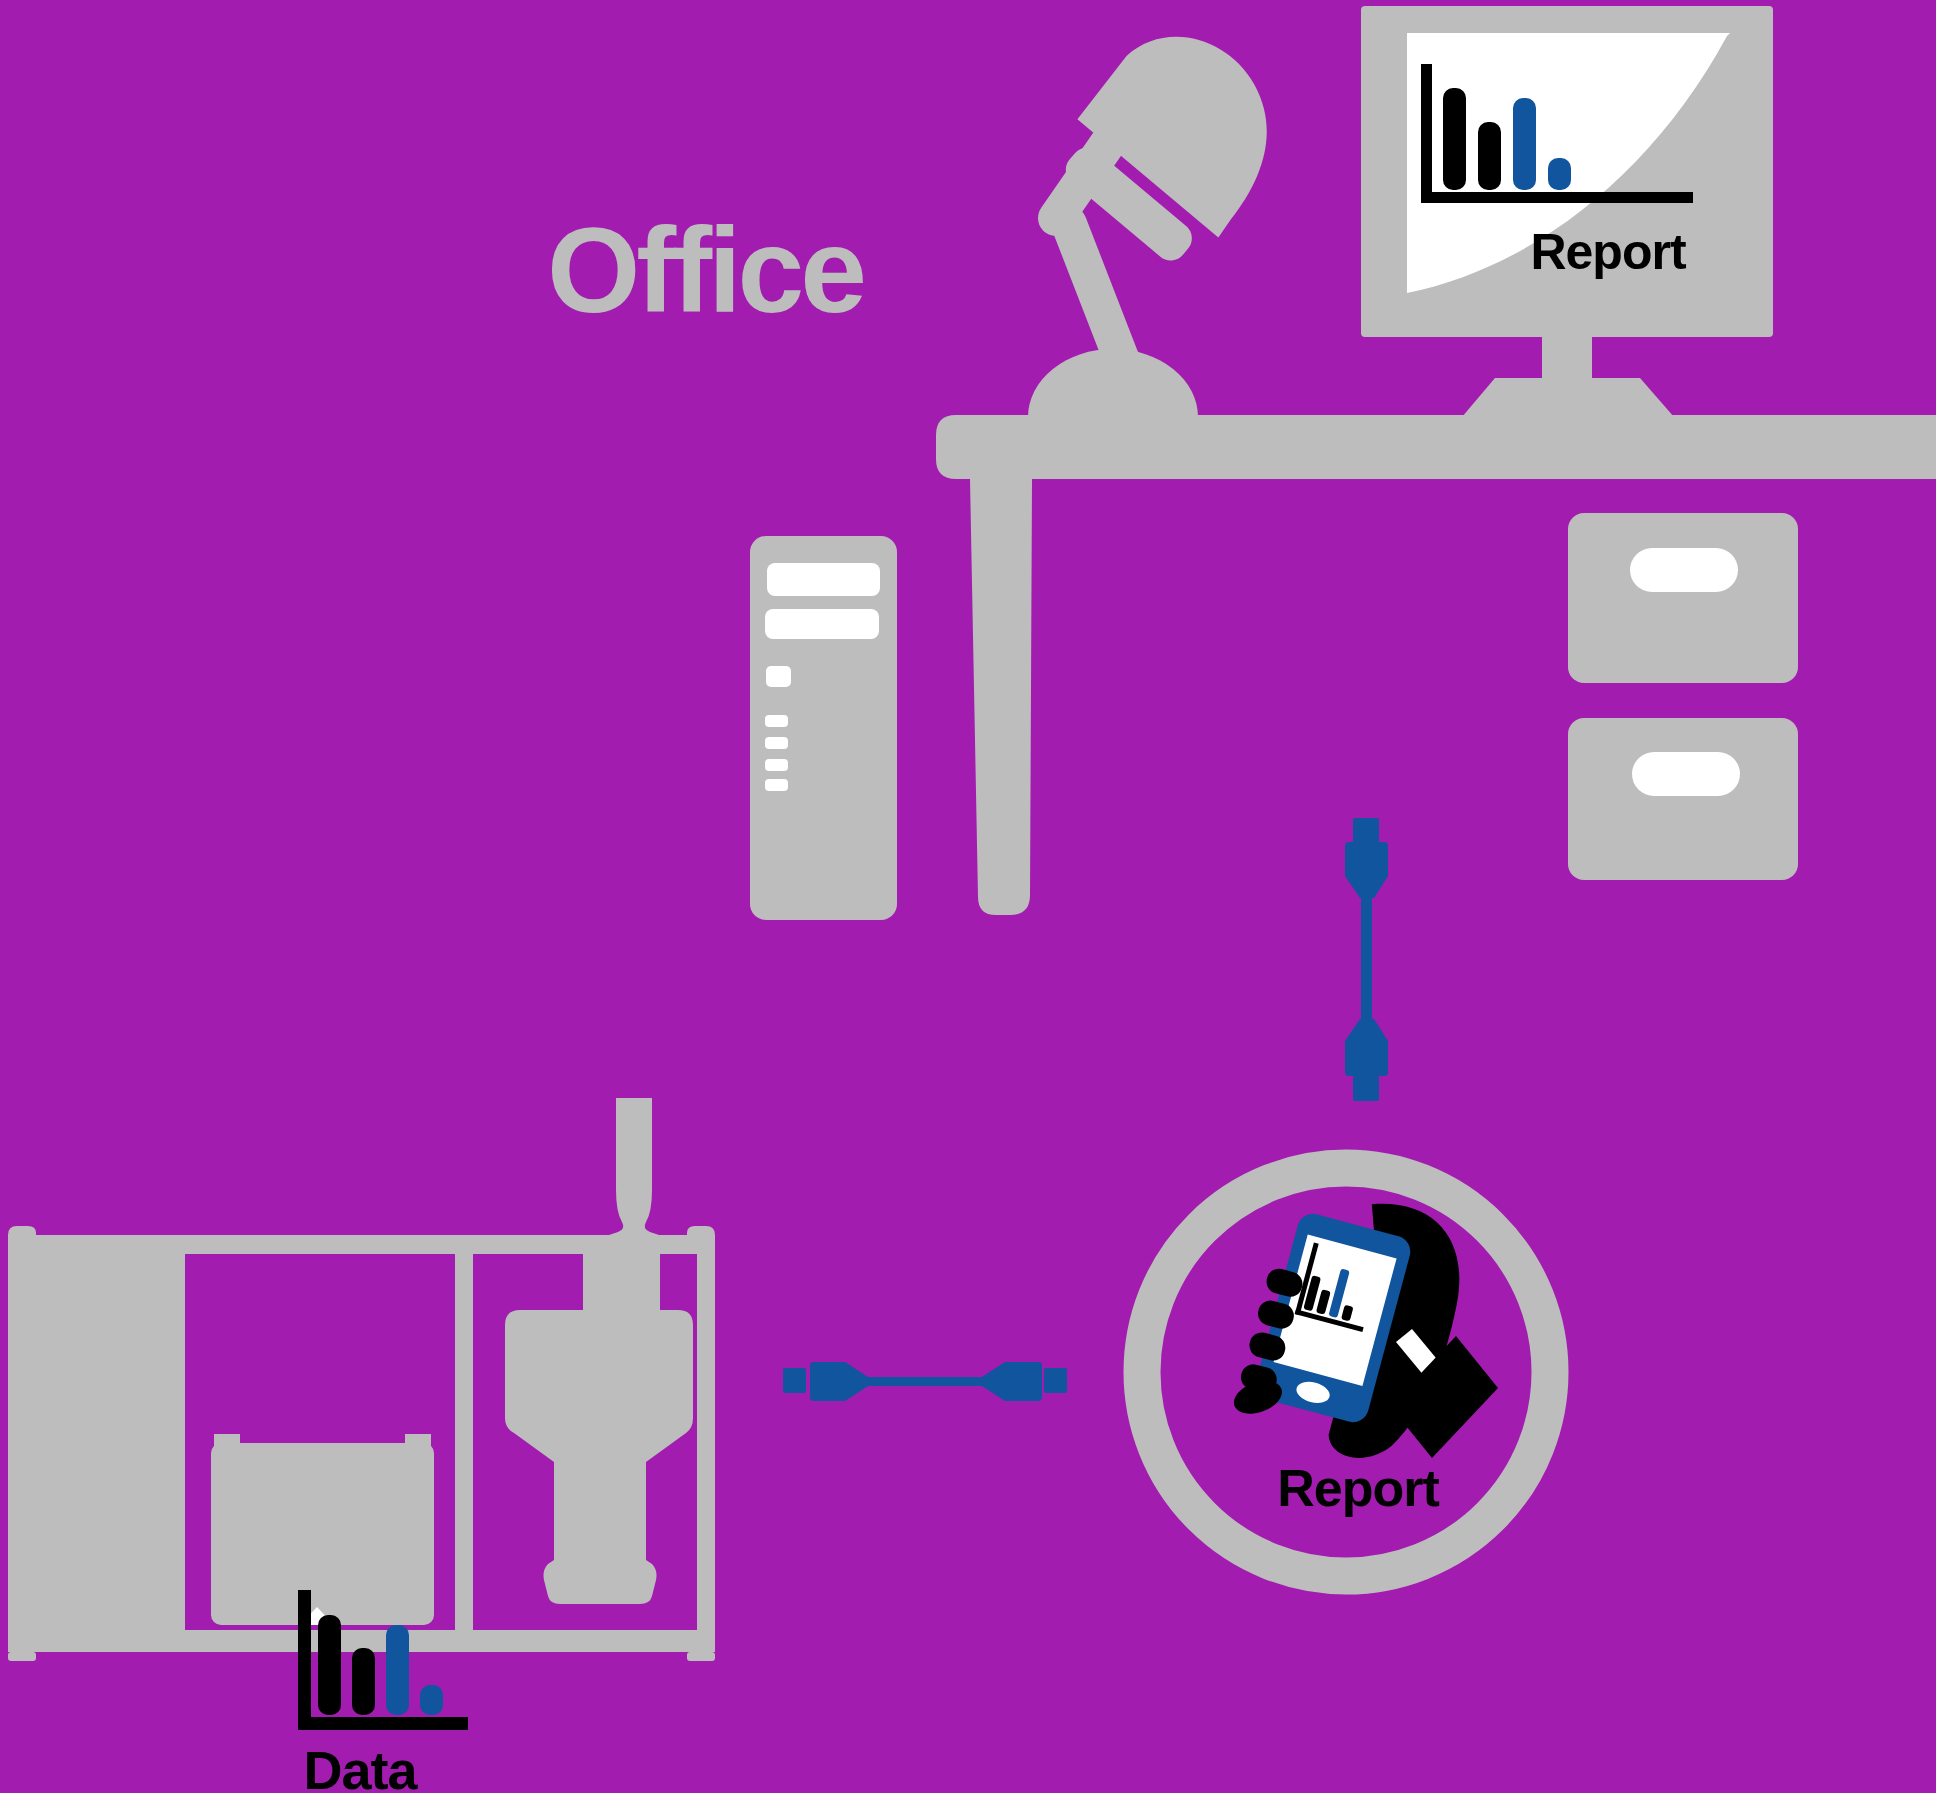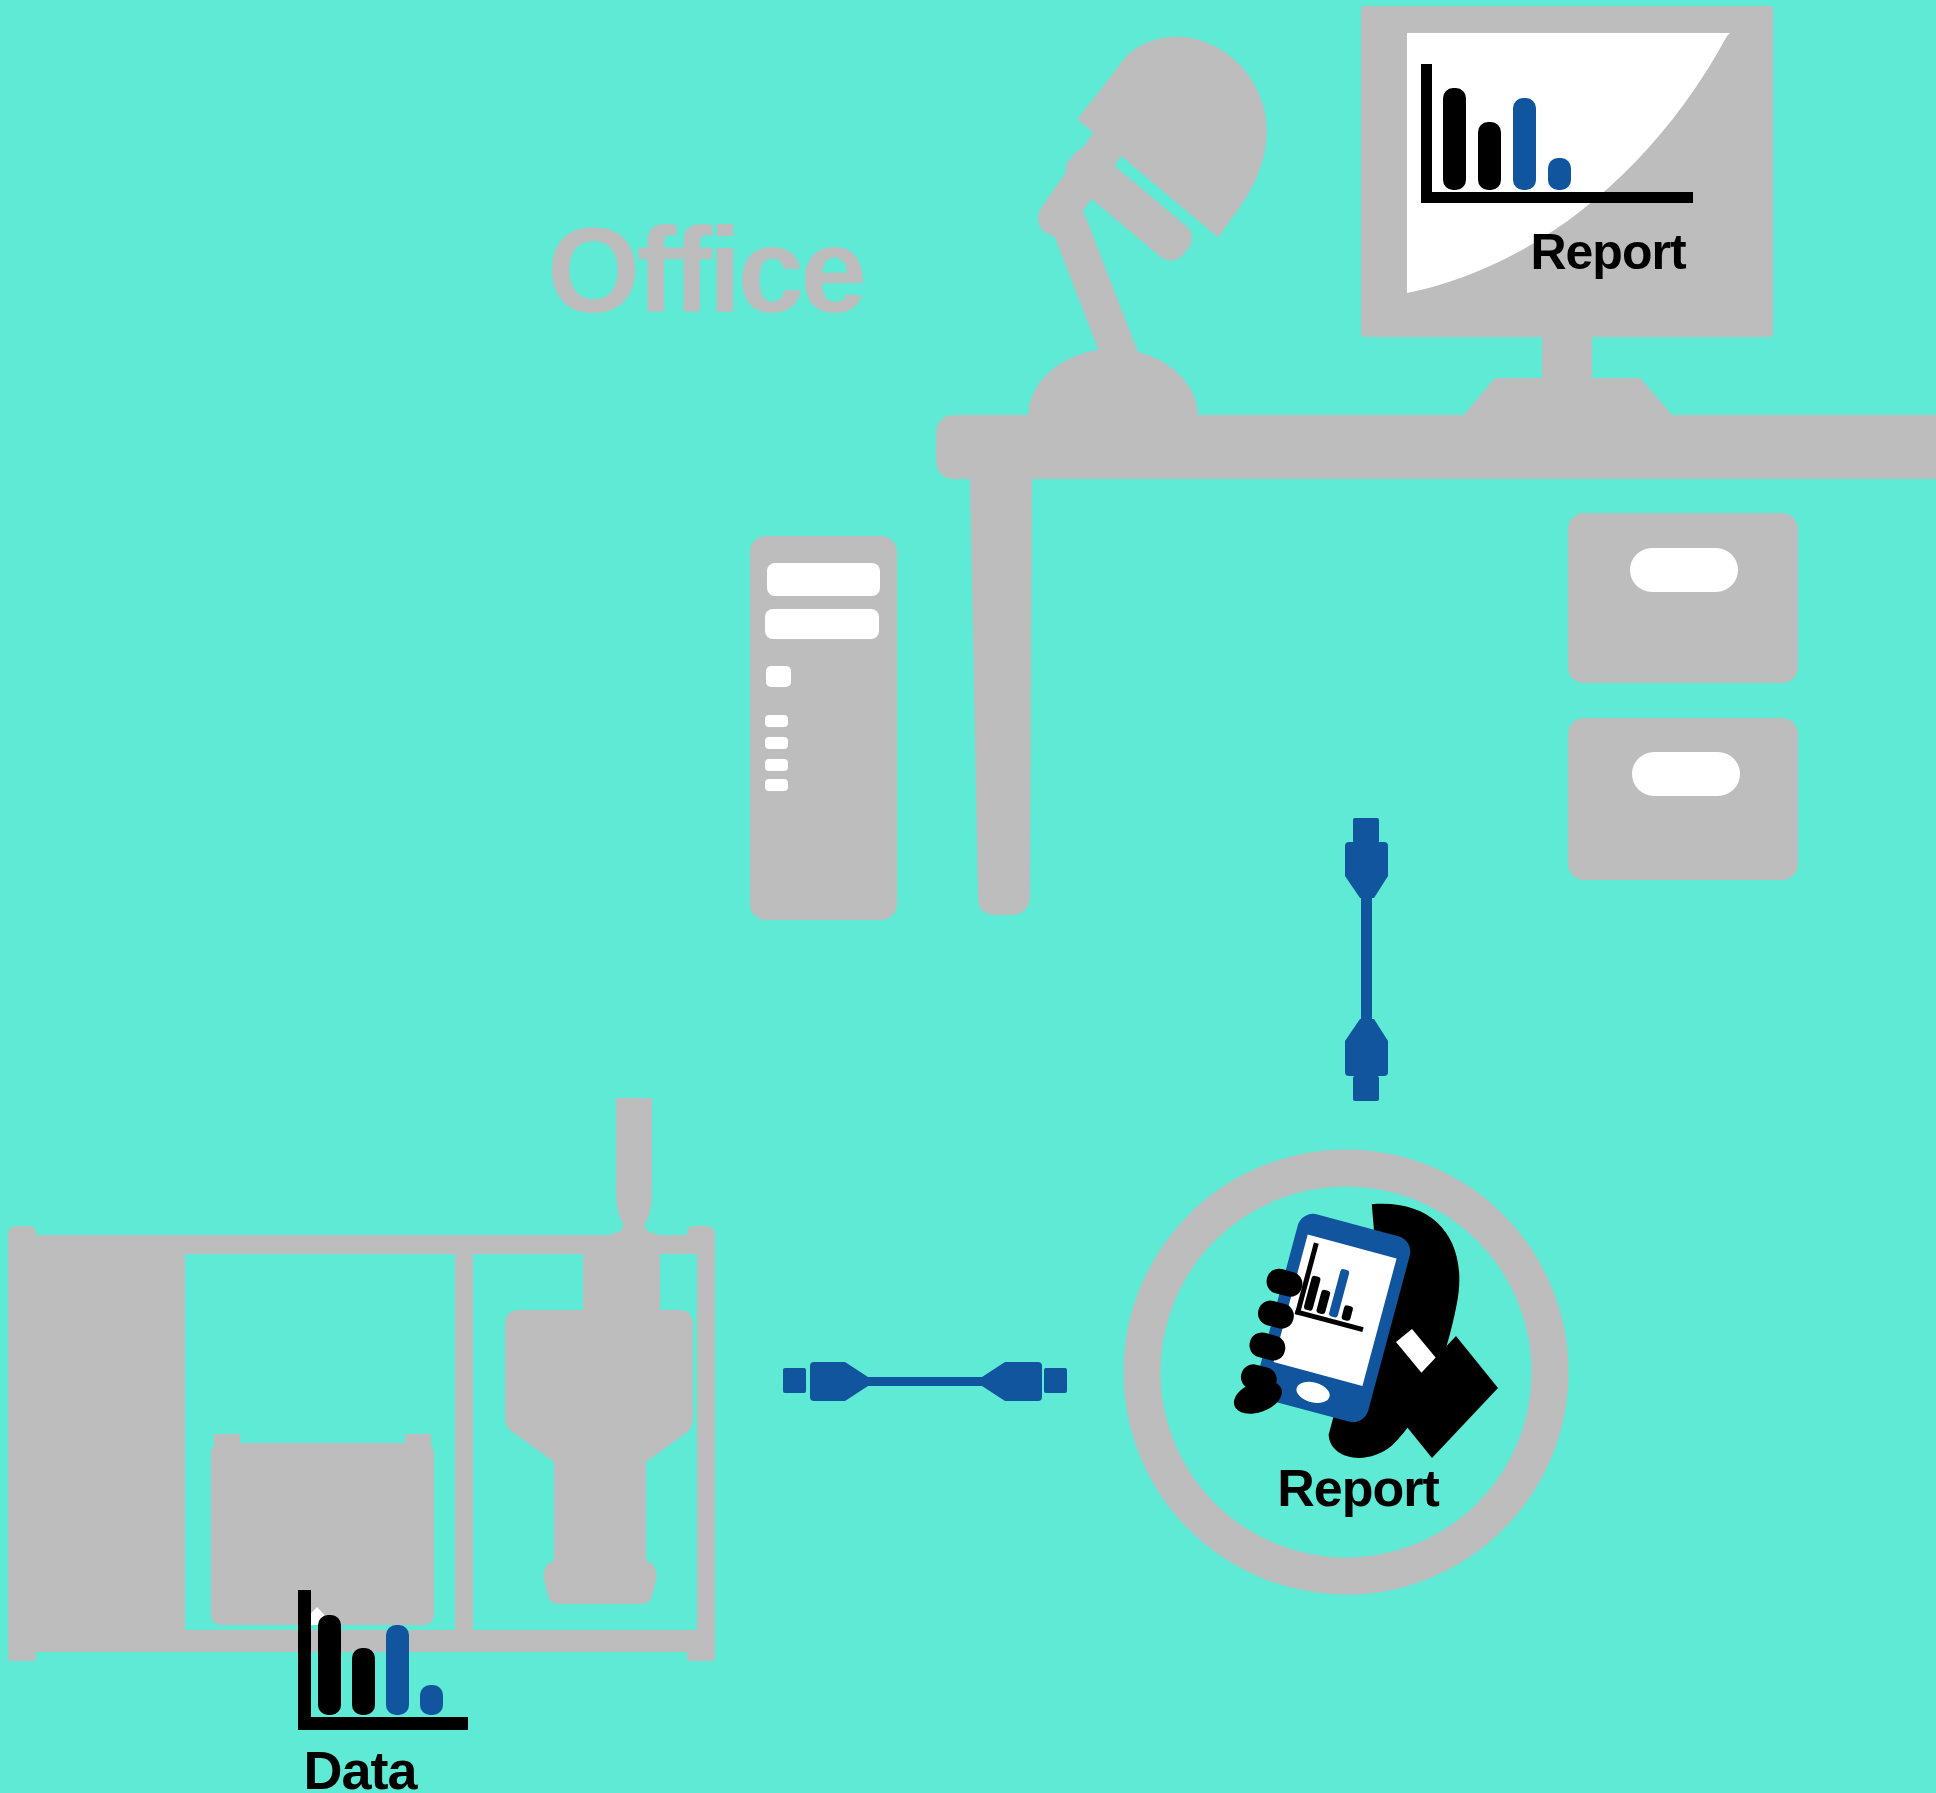--- a/index.html
+++ b/index.html
@@ -1,16 +1,16 @@
 <!DOCTYPE html>
 <html><head>
 <meta charset="utf-8">
 <style>
   html,body{margin:0;padding:0;background:#ffffff;}
-  #canvas{position:relative;width:1936px;height:1793px;background:#5eead4;overflow:hidden;
+  #canvas{position:relative;width:1936px;height:1793px;background:#a21caf;overflow:hidden;
           font-family:"Liberation Sans",sans-serif;}
   #scene{position:absolute;left:0;top:0;}
   text{font-family:"Liberation Sans",sans-serif;font-weight:bold;}
 </style>
 </head>
 <body>
 
 <div id="canvas">
 <svg id="scene" width="1936" height="1793" viewBox="0 0 1936 1793">
 

